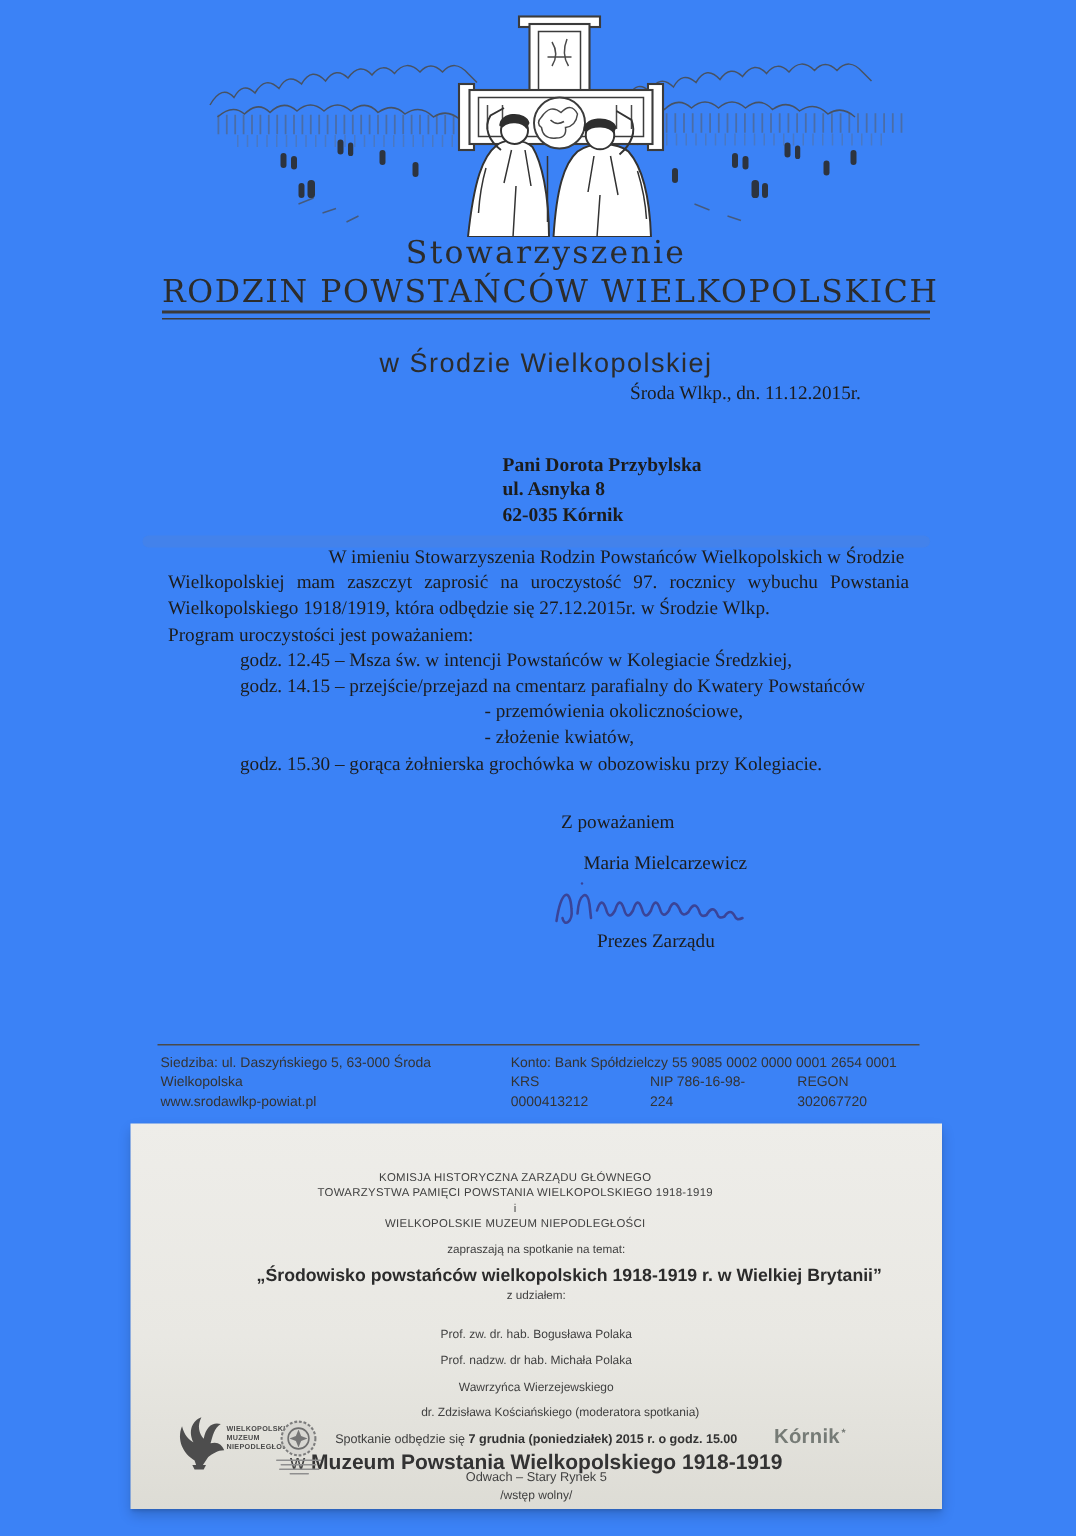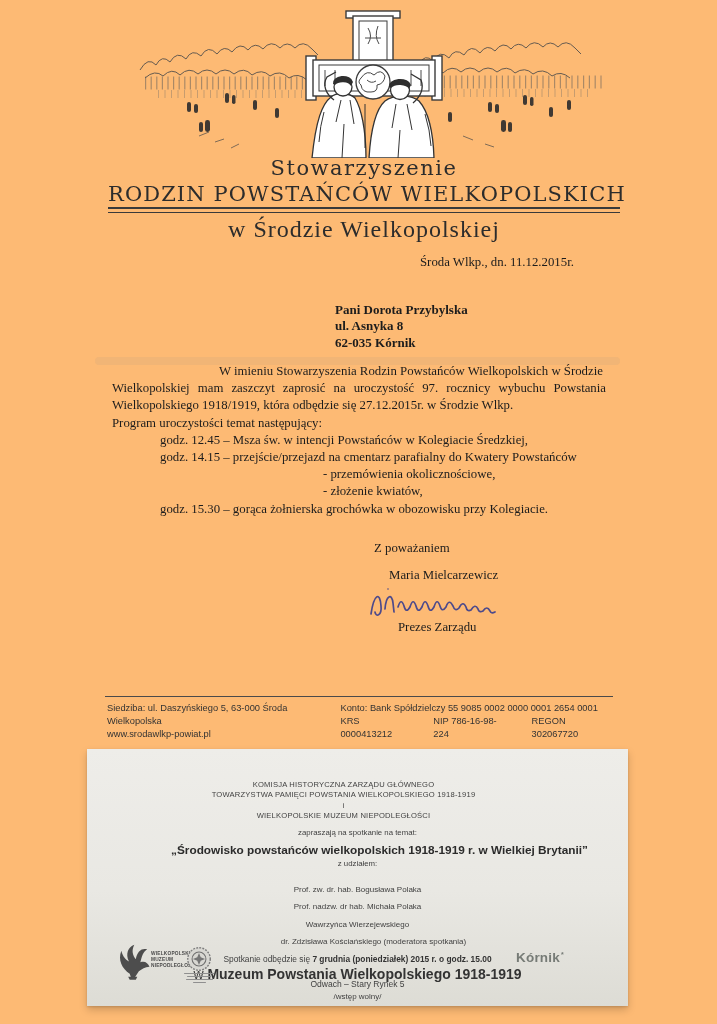--- a/index.html
+++ b/index.html
@@ -1,26 +1,26 @@
 <!DOCTYPE html>
 <html><head>
 <meta charset="utf-8">
 <style>
   html,body{margin:0;padding:0;background:#ffffff;}
-  .page{position:relative;width:717px;height:1024px;background:#fdba74;overflow:hidden;
+  .page{position:relative;width:717px;height:1024px;background:#3b82f6;overflow:hidden;
         font-family:"Liberation Serif",serif;color:#1c1c1c;}
 
   
   .illustration{position:absolute;left:103px;top:8px;width:510px;height:150px;}
   .org-block{position:absolute;left:108px;top:156px;width:512px;text-align:center;color:#2c2c2c;}
   .org-line1{font-family:"DejaVu Serif",serif;font-size:21px;letter-spacing:1.5px;}
   .org-line2{font-family:"DejaVu Serif",serif;font-size:21px;letter-spacing:1.1px;white-space:nowrap;margin-top:2px;}
   .org-rule1{border-top:2px solid #3a3a3a;margin-top:1px;}
   .org-rule2{border-top:1.3px solid #3a3a3a;margin-top:3px;}
-  .org-line3{font-family:Liberation Serif, serif;font-size:24px;letter-spacing:1px;margin-top:3px;}
+  .org-line3{font-family:Liberation Sans, sans-serif;font-size:18px;letter-spacing:1px;margin-top:19px;}
 
   .date-line{position:absolute;left:420px;top:255px;font-size:12.8px;}
 
   .recipient{position:absolute;left:335px;top:302px;font-size:13px;font-weight:bold;line-height:16.4px;}
 
   .scan-streak{position:absolute;left:95px;top:357px;width:525px;height:8px;background:rgba(140,140,140,0.10);border-radius:4px;}
 
   .body-block{position:absolute;left:112px;top:363px;width:494px;font-size:12.8px;line-height:17.2px;}
   .bline{white-space:nowrap;}
   .bline.indent{text-indent:107px;}
@@ -153,21 +153,21 @@
     <div>ul. Asnyka 8</div>
     <div>62-035 Kórnik</div>
   </div>
 
   <div class="scan-streak"></div>
 
   <div class="body-block">
     <div class="bline indent">W imieniu Stowarzyszenia Rodzin Powstańców Wielkopolskich w Środzie</div>
     <div class="bline just">Wielkopolskiej mam zaszczyt zaprosić na uroczystość 97. rocznicy wybuchu Powstania</div>
     <div class="bline">Wielkopolskiego 1918/1919, która odbędzie się 27.12.2015r. w Środzie Wlkp.</div>
-    <div class="bline">Program uroczystości temat następujący:</div>
+    <div class="bline">Program uroczystości jest poważaniem:</div>
     <div class="prog">godz. 12.45 – Msza św. w intencji Powstańców w Kolegiacie Średzkiej,</div>
     <div class="prog">godz. 14.15 – przejście/przejazd na cmentarz parafialny do Kwatery Powstańców</div>
     <div class="prog-sub">- przemówienia okolicznościowe,</div>
     <div class="prog-sub">- złożenie kwiatów,</div>
     <div class="prog">godz. 15.30 – gorąca żołnierska grochówka w obozowisku przy Kolegiacie.</div>
   </div>
 
   <div class="closing">Z poważaniem</div>
   <div class="signer-name">Maria Mielcarzewicz</div>
 

